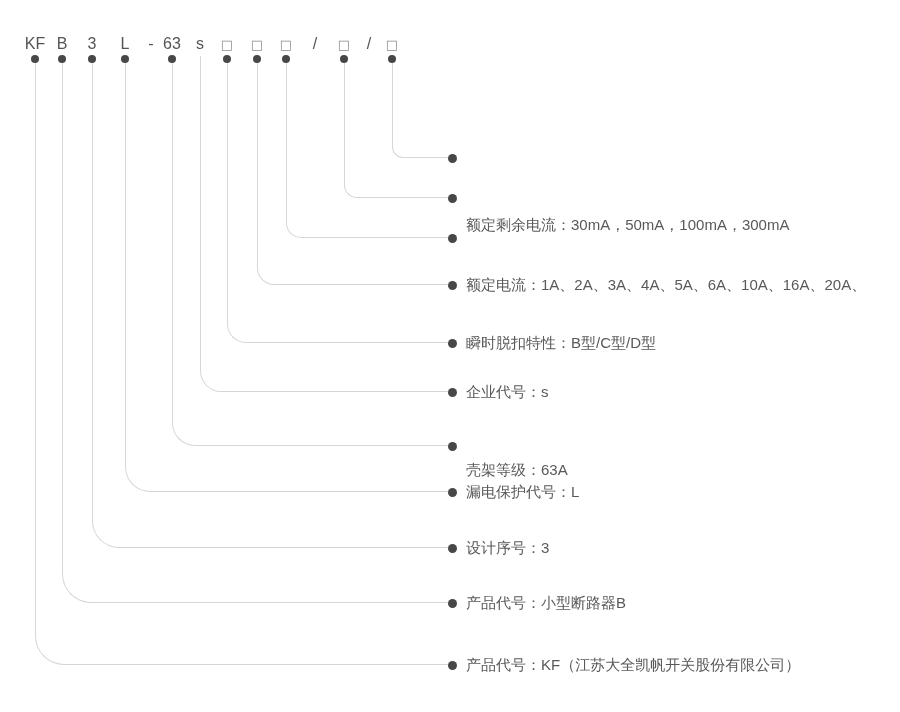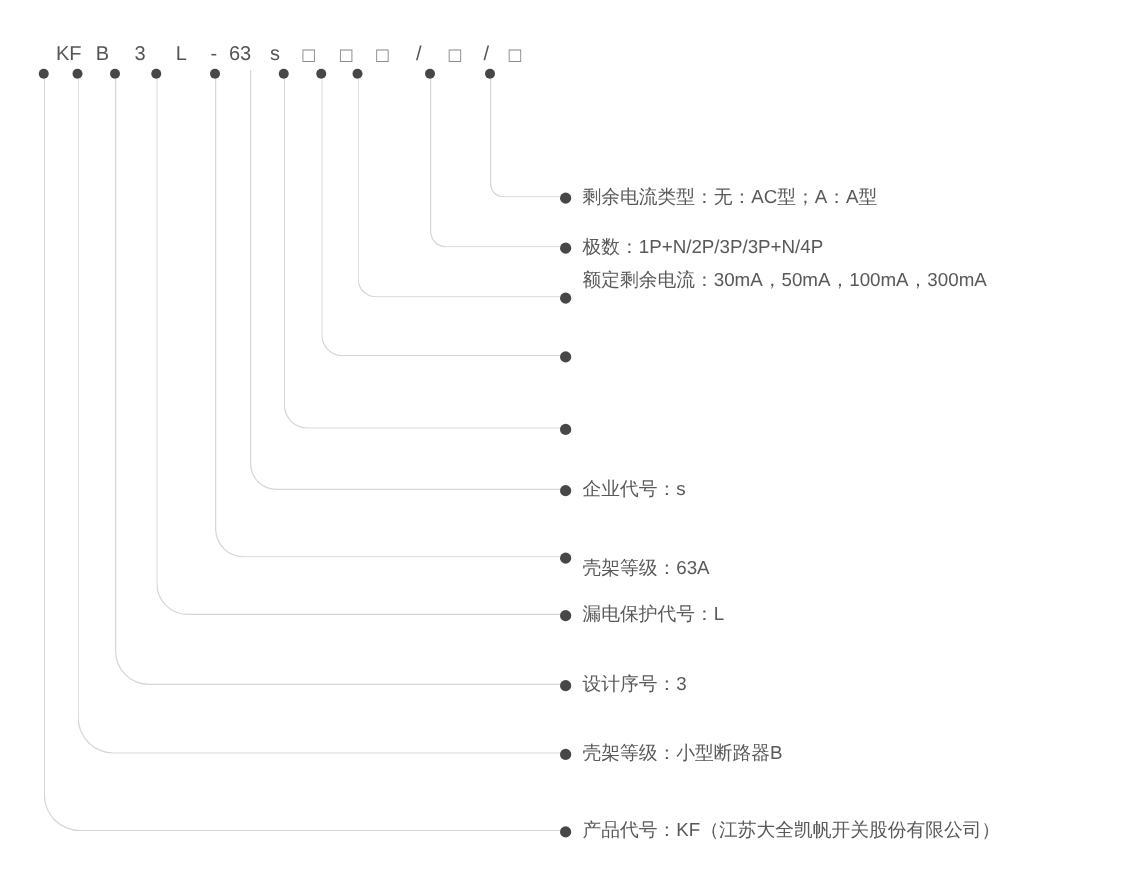--- a/index.html
+++ b/index.html
@@ -17,21 +17,20 @@
   }
   
   .part {
     position: absolute;
     top: 36px;
     transform: translateX(-50%);
     font-size: 16px;
     line-height: 16px;
     color: var(--code_text, #555);
     white-space: nowrap;
-    margin-left: 20px;
   }
   .part.box {
     top: 38px;
     font-size: 13px;
     line-height: 13px;
     color: var(--box_border, #8c8c8c);
     font-family: "DejaVu Sans", sans-serif;
   }
   
   .tdot {
@@ -105,43 +104,43 @@
   <div class="conn" style="left:257px;top:63px;width:191px;height:222px;border-bottom-left-radius:17px"></div>
   <div class="conn" style="left:227px;top:63px;width:221px;height:280px;border-bottom-left-radius:19px"></div>
   <div class="conn" style="left:200px;top:56px;width:248px;height:336px;border-bottom-left-radius:21px"></div>
   <div class="conn" style="left:172px;top:63px;width:276px;height:383px;border-bottom-left-radius:23px"></div>
   <div class="conn" style="left:125px;top:63px;width:323px;height:429px;border-bottom-left-radius:25px"></div>
   <div class="conn" style="left:92px;top:63px;width:356px;height:485px;border-bottom-left-radius:27px"></div>
   <div class="conn" style="left:62px;top:63px;width:386px;height:540px;border-bottom-left-radius:29px"></div>
   <div class="conn" style="left:35px;top:63px;width:413px;height:602px;border-bottom-left-radius:29px"></div>
 
   <span class="lbullet" style="top:154px"></span>
-  <span class="llabel" style="top:147px">剩余电流类型：无：AC型；A：A型</span>
 
   <span class="lbullet" style="top:194px"></span>
-  <span class="llabel" style="top:187px">极数：1P+N/2P/3P/3P+N/4P</span>
 
   <span class="lbullet" style="top:234px"></span>
   <span class="llabel" style="top:214px">额定剩余电流：30mA，50mA，100mA，300mA</span>
 
   <span class="lbullet" style="top:281px"></span>
+  <span class="llabel" style="top:274px">额定电流：1A、2A、3A、4A、5A、6A、10A、16A、20A、</span>
 
   <span class="lbullet" style="top:339px"></span>
+  <span class="llabel" style="top:332px">瞬时脱扣特性：B型/C型/D型</span>
 
   <span class="lbullet" style="top:388px"></span>
   <span class="llabel" style="top:381px">企业代号：s</span>
 
   <span class="lbullet" style="top:442px"></span>
-  <span class="llabel" style="top:444px">壳架等级：63A</span>
+  <span class="llabel" style="top:459px">壳架等级：63A</span>
 
   <span class="lbullet" style="top:488px"></span>
   <span class="llabel" style="top:481px">漏电保护代号：L</span>
 
   <span class="lbullet" style="top:544px"></span>
   <span class="llabel" style="top:537px">设计序号：3</span>
 
   <span class="lbullet" style="top:599px"></span>
-  <span class="llabel" style="top:592px">壳架等级：小型断路器B</span>
+  <span class="llabel" style="top:592px">产品代号：小型断路器B</span>
 
   <span class="lbullet" style="top:661px"></span>
   <span class="llabel" style="top:654px">产品代号：KF（江苏大全凯帆开关股份有限公司）</span>
 
 </div>
 
 </body></html>

